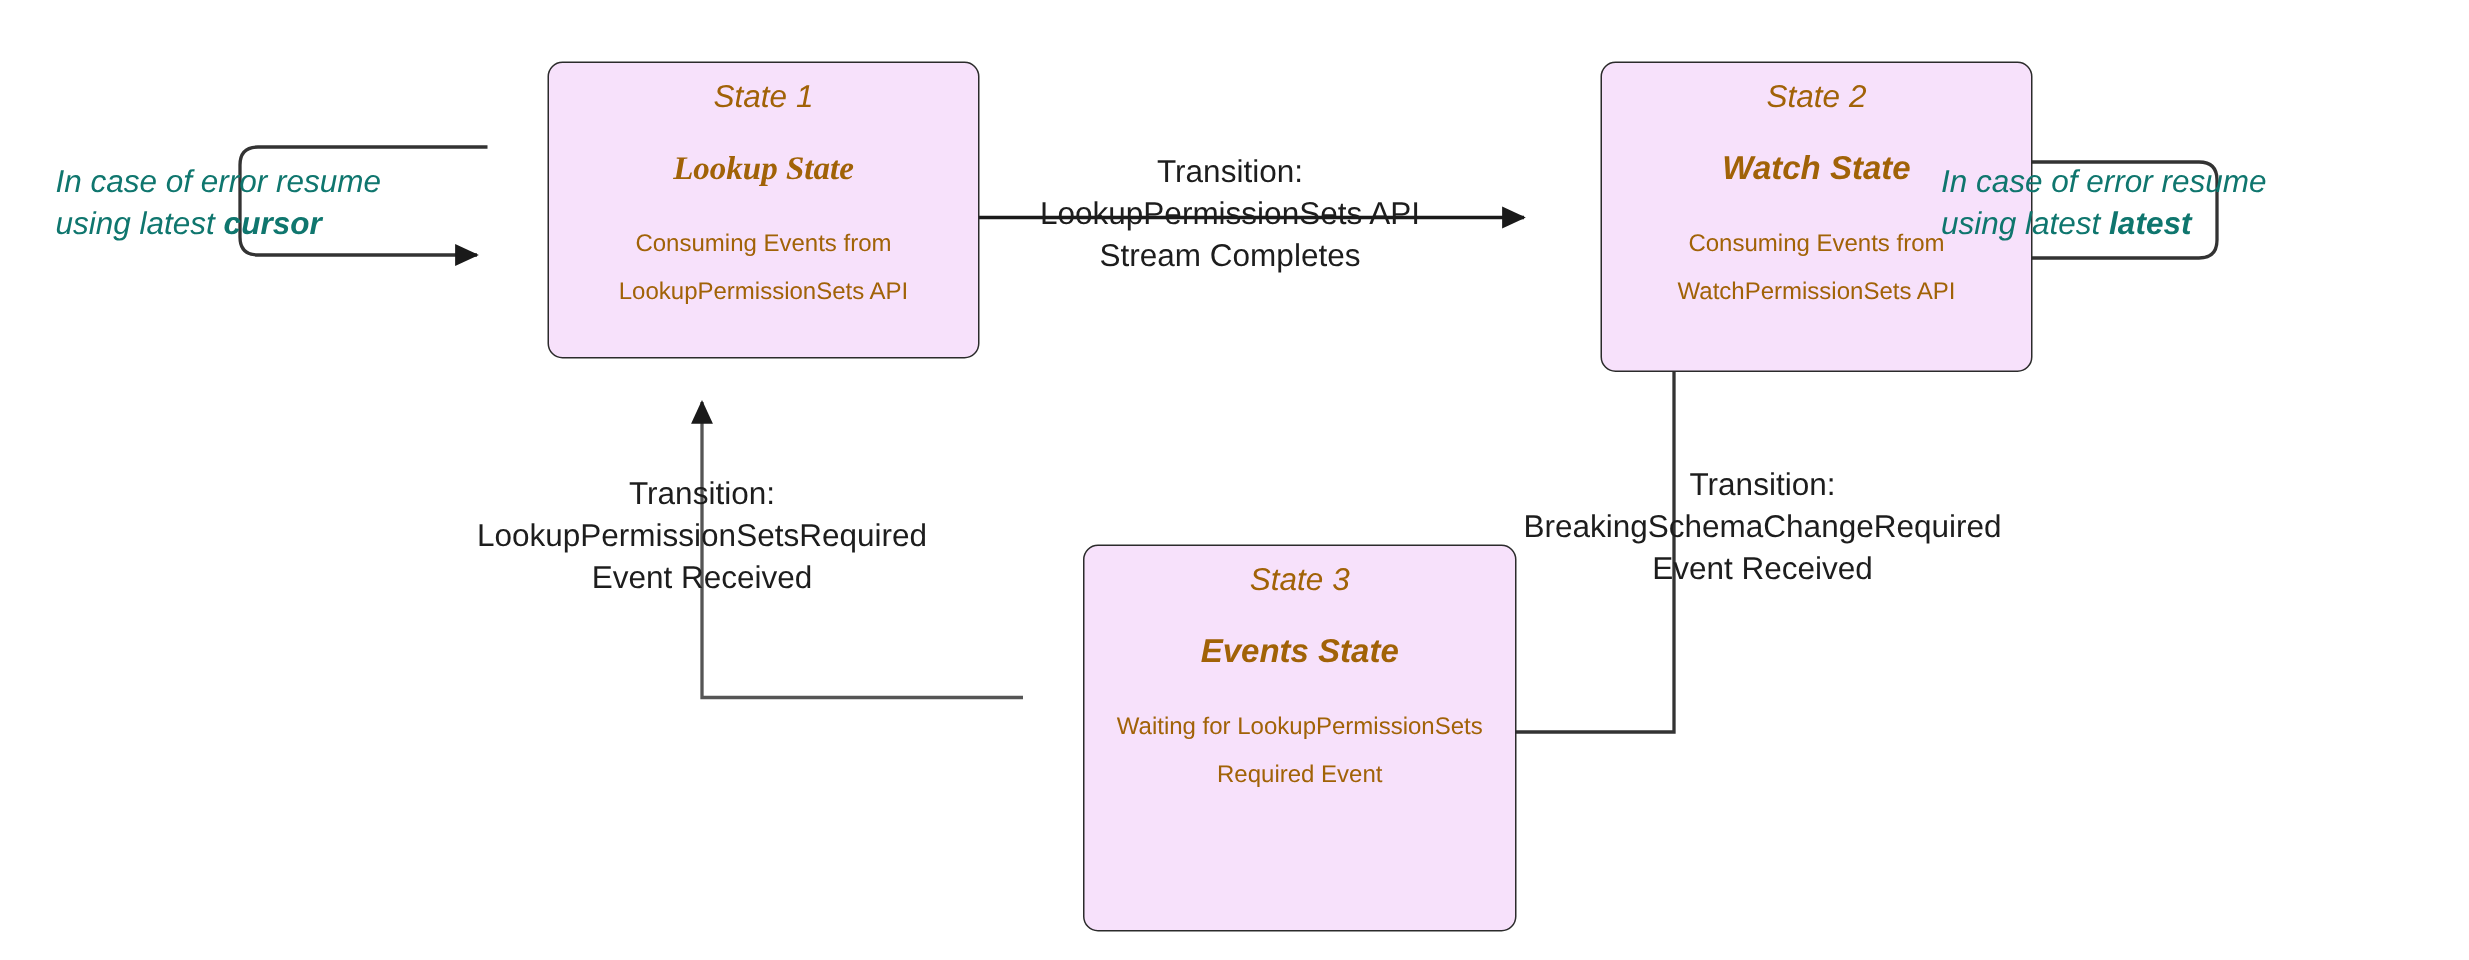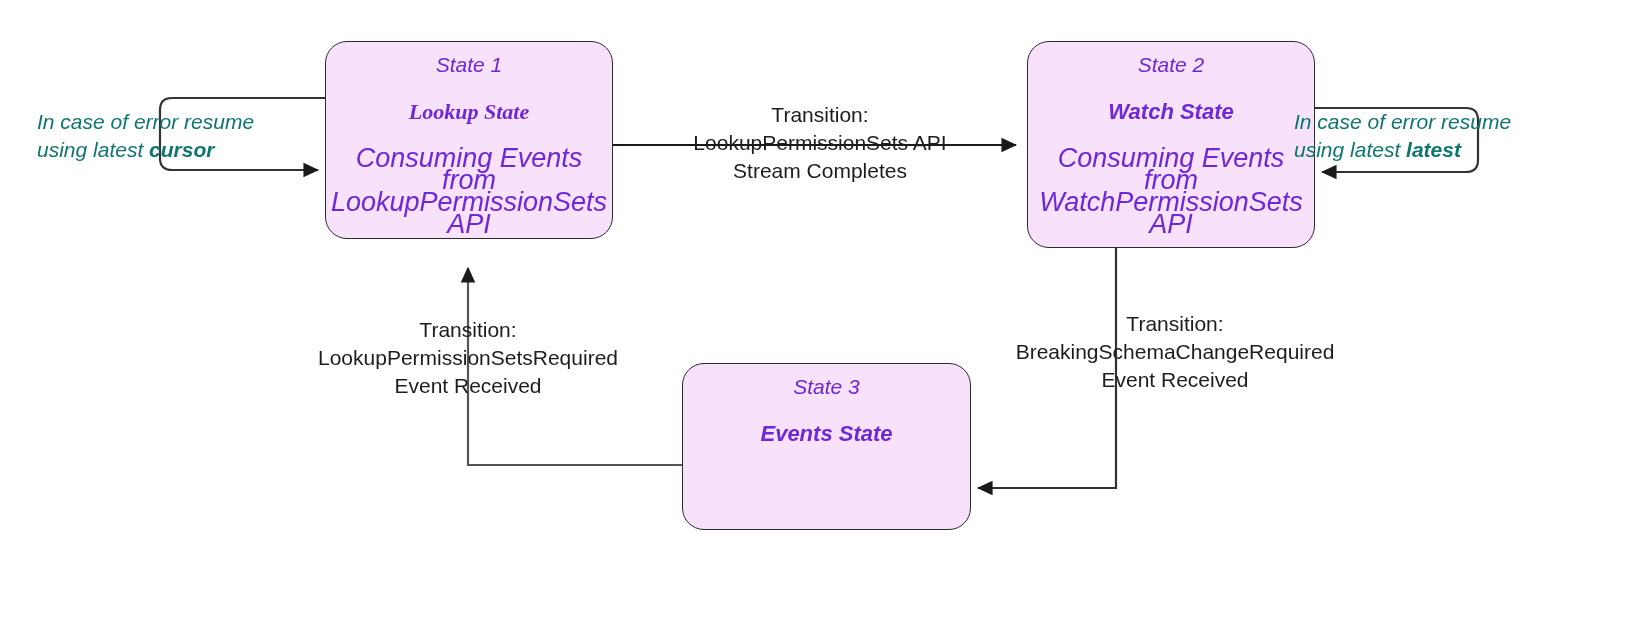--- a/index.html
+++ b/index.html
@@ -21,43 +21,43 @@
     top: 0;
     width: 1646px;
     height: 640px;
     pointer-events: none;
   }
   .state-box {
     position: absolute;
     box-sizing: border-box;
     background: #f7e1fb;
     border: 1.6px solid #2b2b2b;
-    border-radius: 22px;
+    border-radius: 10px;
     display: flex;
     flex-direction: column;
     align-items: center;
     text-align: center;
-    color: #6d28d9;
+    color: #a16207;
+    margin-left: 40px;
   }
   .state-id {
     font-style: italic;
     font-size: 21px;
     line-height: 26px;
     font-weight: 400;
   }
   .state-title {
     font-style: italic;
     font-weight: bold;
     font-size: 22px;
     line-height: 27px;
   }
   .state-desc {
-    font-style: italic;
-    font-size: 27px;
-    line-height: 22px;
+    font-size: 16px;
+    line-height: 32px;
     font-weight: 400;
   }
   .edge-label {
     position: absolute;
     font-size: 21px;
     line-height: 28px;
     color: #1d1d1d;
     text-align: center;
     white-space: pre-line;
     background: transparent;
@@ -107,23 +107,26 @@
   </div>
 
   <div class="state-box" style="left:1027px; top:41px; width:288px; height:207px; padding-top:10px;text-align:center;">
     <div class="state-id">State 2</div>
     <div class="state-title" style="margin-top:20px;">Watch State</div>
     <div class="state-desc" style="margin-top:22px;">Consuming Events from
 WatchPermissionSets
 API</div>
   </div>
 
-  <div class="state-box" style="left:682px; top:363px; width:289px; height:167px; padding-top:10px;">
+  <div class="state-box" style="left:682px; top:363px; width:289px; height:258px; padding-top:10px;">
     <div class="state-id">State 3</div>
     <div class="state-title" style="margin-top:20px;">Events State</div>
+    <div class="state-desc" style="margin-top:22px;">Waiting for
+LookupPermissionSets
+Required Event</div>
   </div>
 
   <div class="edge-label" style="left:640px; top:101px; width:360px;">Transition:
 LookupPermissionSets API
 Stream Completes</div>
 
   <div class="edge-label" style="left:985px; top:310px; width:380px;">Transition:
 BreakingSchemaChangeRequired
 Event Received</div>
 

